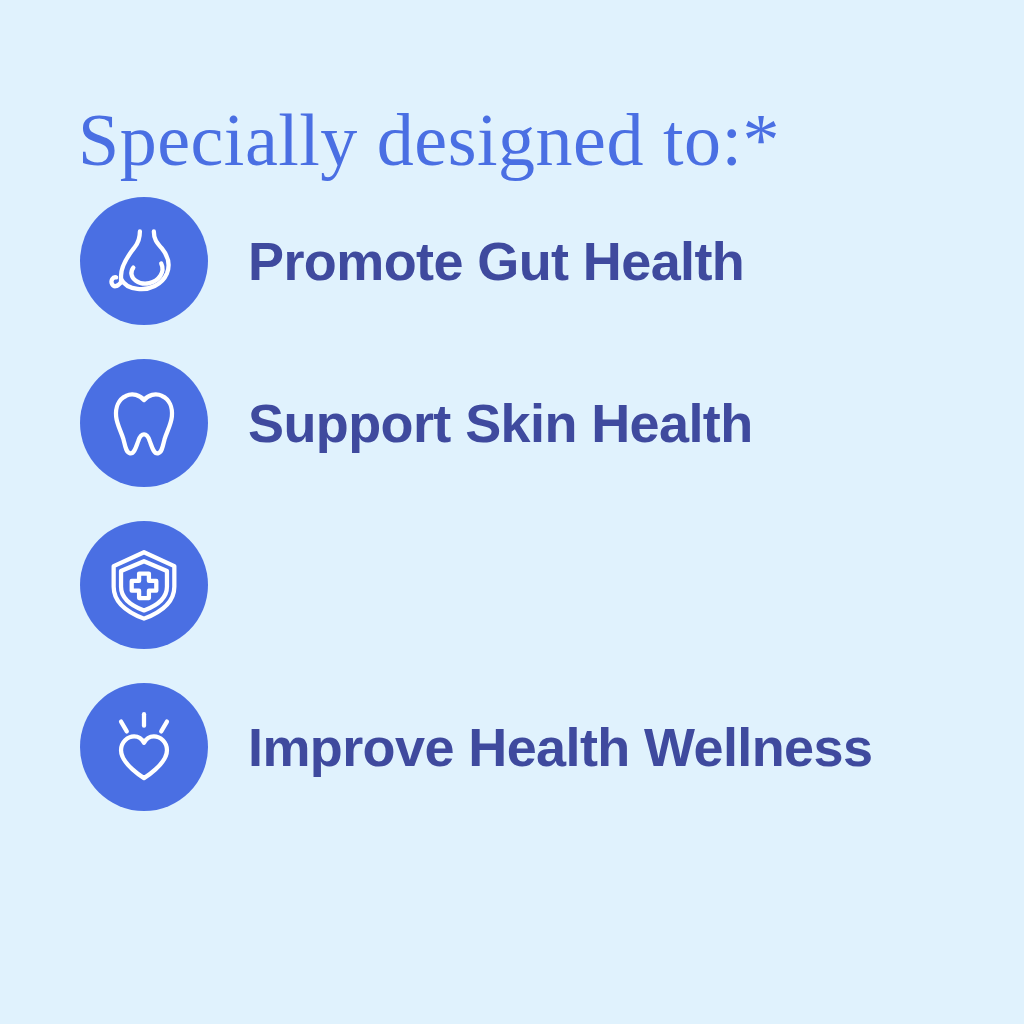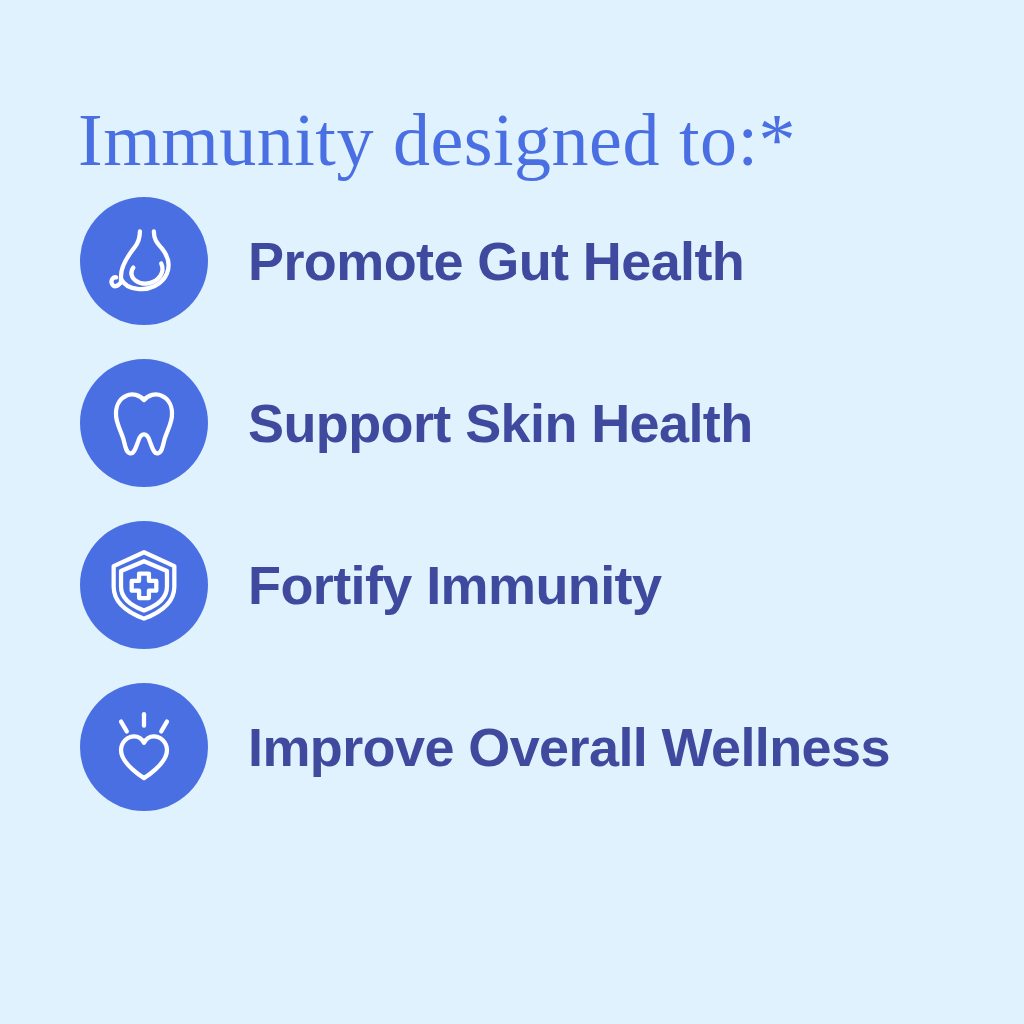--- a/index.html
+++ b/index.html
@@ -85,21 +85,21 @@
     color: #3f4a9e;
     letter-spacing: -0.6px;
     white-space: nowrap;
   }
 </style>
 </head>
 <body>
 
 <div id="page">
 
-  <h1 id="heading">Immunity designed to:*</h1>
+  <h1 id="heading">Specially designed to:*</h1>
 
   <div id="benefits">
 
     <div class="benefit-row">
       <span class="icon-badge">
         <svg viewBox="0 0 100 100" aria-hidden="true">
           <path d="M45 14 C45 26, 41 30, 38 34 C27 48, 22 58, 22 68 L22 76"></path>
           <path d="M62 14 C62 24, 66 28, 72 35 C80 45, 82 55, 78 65 C72 79, 56 86, 42 84 C32 83, 25 78, 22 72"></path>
           <path d="M22 76 C17 82, 13 82, 11 78 C9 74, 12 69, 16 70"></path>
           <path d="M37 58 C33 63, 34 70, 40 74 C50 81, 64 77, 70 68 C73 63, 73 57, 71 53"></path>
@@ -118,30 +118,29 @@
     </div>
 
     <div class="benefit-row">
       <span class="icon-badge">
         <svg viewBox="0 0 100 100" aria-hidden="true">
           <path d="M50 10 L87 27 L87 52 C87 70, 71 83, 50 91 C29 83, 13 70, 13 52 L13 27 Z"></path>
           <path d="M50 21 L78 33 L78 52 C78 65, 66 75, 50 81 C34 75, 22 65, 22 52 L22 33 Z"></path>
           <path d="M44 36 L56 36 L56 45 L65 45 L65 57 L56 57 L56 66 L44 66 L44 57 L35 57 L35 45 L44 45 Z"></path>
         </svg>
       </span>
-      <span class="benefit-label">Fortify Immunity</span>
     </div>
 
 
     <div class="benefit-row">
       <span class="icon-badge">
         <svg viewBox="0 0 100 100" aria-hidden="true">
           <path d="M50 10 L50 24"></path>
           <path d="M22 19 L29 31"></path>
           <path d="M78 19 L71 31"></path>
           <path d="M50 88 C50 88, 22 71, 22 54 C22 44, 30 37, 38 37 C44 37, 48 41, 50 45 C52 41, 56 37, 62 37 C70 37, 78 44, 78 54 C78 71, 50 88, 50 88 Z"></path>
         </svg>
       </span>
-      <span class="benefit-label">Improve Overall Wellness</span>
+      <span class="benefit-label">Improve Health Wellness</span>
     </div>
 
   </div>
 </div>
 
 </body></html>

